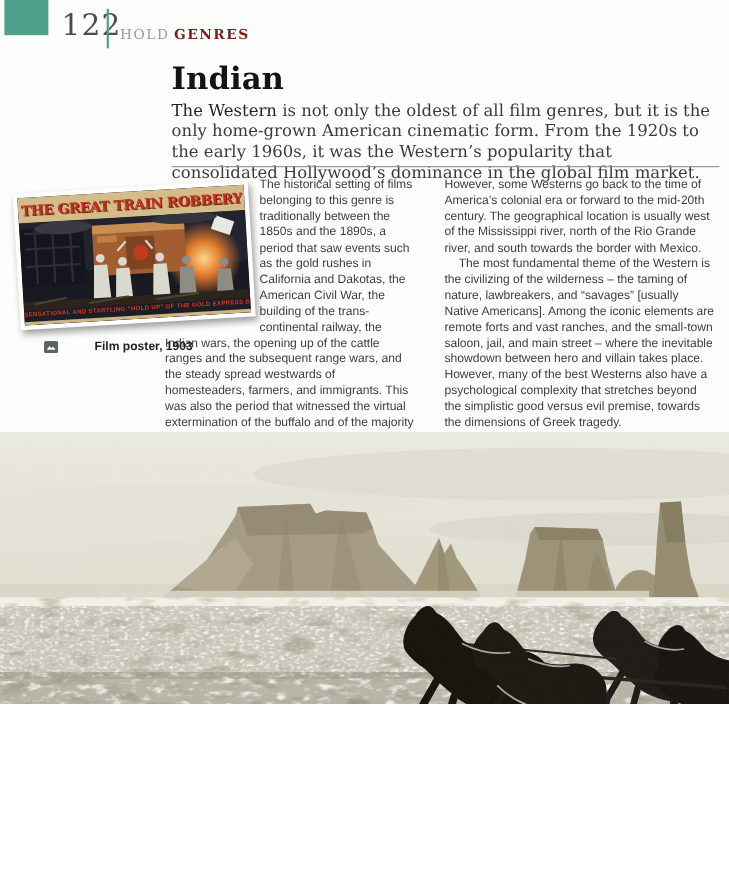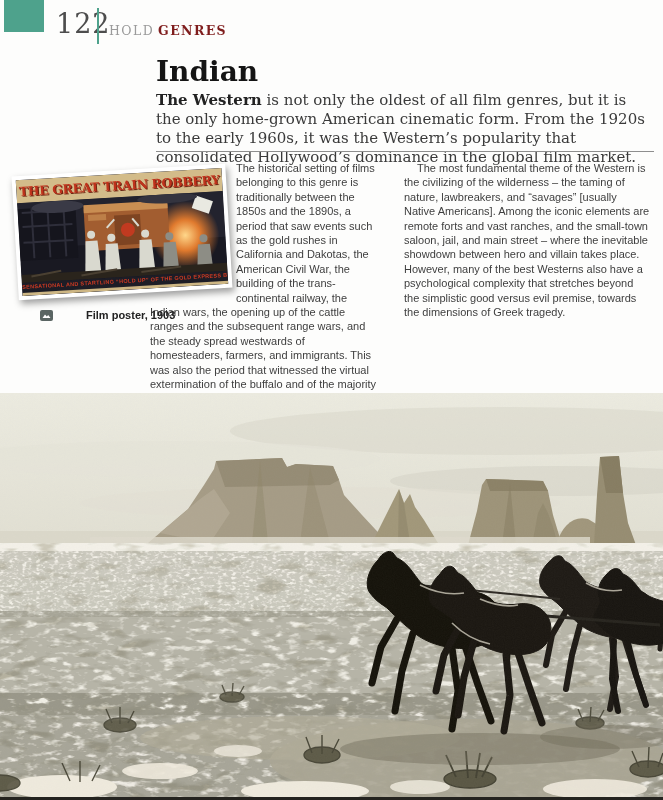--- a/index.html
+++ b/index.html
@@ -1,33 +1,33 @@
 <!DOCTYPE html>
 <html><head>
 <meta charset="utf-8">
 <style>
   html,body{margin:0;padding:0;background:#ffffff;}
-  .page{position:relative;width:663px;height:800px;background:#fefefdf5;overflow:hidden;
+  .page{position:relative;width:663px;height:640px;background:#fefefdf5;overflow:hidden;
         font-family:"Liberation Sans",sans-serif;background:#fdfdfc;}
 
   
   .corner-square{position:absolute;left:4px;top:0;width:40px;height:32px;background:#4ea28c;}
   .page-num{position:absolute;left:56px;top:8px;font-family:"DejaVu Serif",serif;
             font-size:27px;color:#4d4d4d;letter-spacing:1px;}
   .head-bar{position:absolute;left:97px;top:8px;width:2px;height:36px;background:#4ea28c;}
   .section-title{position:absolute;left:109px;top:23px;font-family:"DejaVu Serif",serif;
             font-size:12.5px;letter-spacing:1.4px;color:#9b9b9b;white-space:nowrap;}
   .section-title .bold{color:#7f1d1d;font-weight:bold;margin-left:4px;}
 
   
   .article-title{position:absolute;left:156px;top:55px;font-family:"DejaVu Serif",serif;
             font-size:28px;font-weight:bold;color:#141414;}
   .intro{position:absolute;left:156px;top:91px;width:496px;font-family:"DejaVu Serif",serif;
             font-size:15px;line-height:19px;color:#3a3a3a;}
-  .intro .lead{font-weight:bold;color:#222;}
+  .intro .lead{font-weight:normal;color:#222;}
   .intro-rule{position:absolute;left:156px;top:151px;width:498px;height:1px;background:#8e8e8e;}
 
   
   .columns{position:absolute;left:150px;top:161px;width:500px;display:flex;}
   .col{font-size:11px;line-height:14.4px;color:#3e3e3e;text-align:left;}
   .col-left{width:230px;margin-right:24px;}
   .col-right{width:246px;}
   .poster-spacer{float:left;width:86px;height:138px;}
   .col-right p{margin:0;}
   .col-right .p2{text-indent:13px;}
@@ -68,20 +68,21 @@
   <div class="article-title">Indian</div>
   <div class="intro"><span class="lead">The Western</span><span> is not only the oldest of all film genres, but it is the only home-grown American cinematic form. From the 1920s to the early 1960s, it was the Western’s popularity that consolidated Hollywood’s dominance in the global film market.</span></div>
   <div class="intro-rule"></div>
 
   <div class="columns">
     <div class="col col-left">
       <div class="poster-spacer"></div>
       <span>The historical setting of films belonging to this genre is traditionally between the 1850s and the 1890s, a period that saw events such as the gold rushes in California and Dakotas, the American Civil War, the building of the trans-continental railway, the Indian wars, the opening up of the cattle ranges and the subsequent range wars, and the steady spread westwards of homesteaders, farmers, and immigrants. This was also the period that witnessed the virtual extermination of the buffalo and of the majority of the indigenous Native American tribes.</span>
     </div>
     <div class="col col-right">
+      <p class="p1">However, some Westerns go back to the time of America’s colonial era or forward to the mid-20th century. The geographical location is usually west of the Mississippi river, north of the Rio Grande river, and south towards the border with Mexico.</p>
       <p class="p2">The most fundamental theme of the Western is the civilizing of the wilderness – the taming of nature, lawbreakers, and “savages” [usually Native Americans]. Among the iconic elements are remote forts and vast ranches, and the small-town saloon, jail, and main street – where the inevitable showdown between hero and villain takes place. However, many of the best Westerns also have a psychological complexity that stretches beyond the simplistic good versus evil premise, towards the dimensions of Greek tragedy.</p>
     </div>
   </div>
 
   <div class="poster">
     <div class="poster-inner">
       <div class="poster-banner">THE GREAT TRAIN ROBBERY</div>
       <div class="poster-scene">
         <svg width="206" height="80" viewBox="0 0 206 80">
           <defs>

